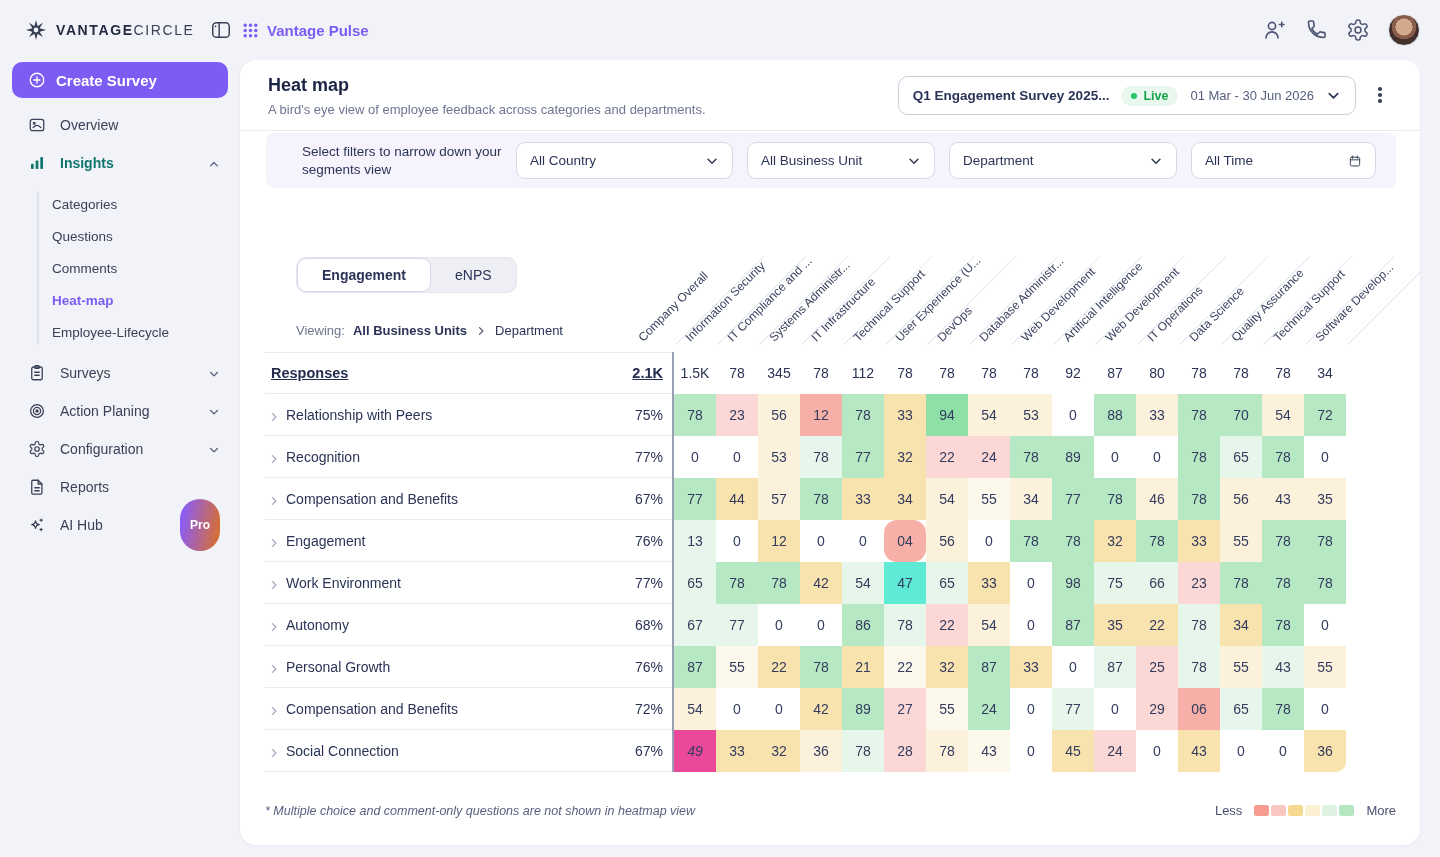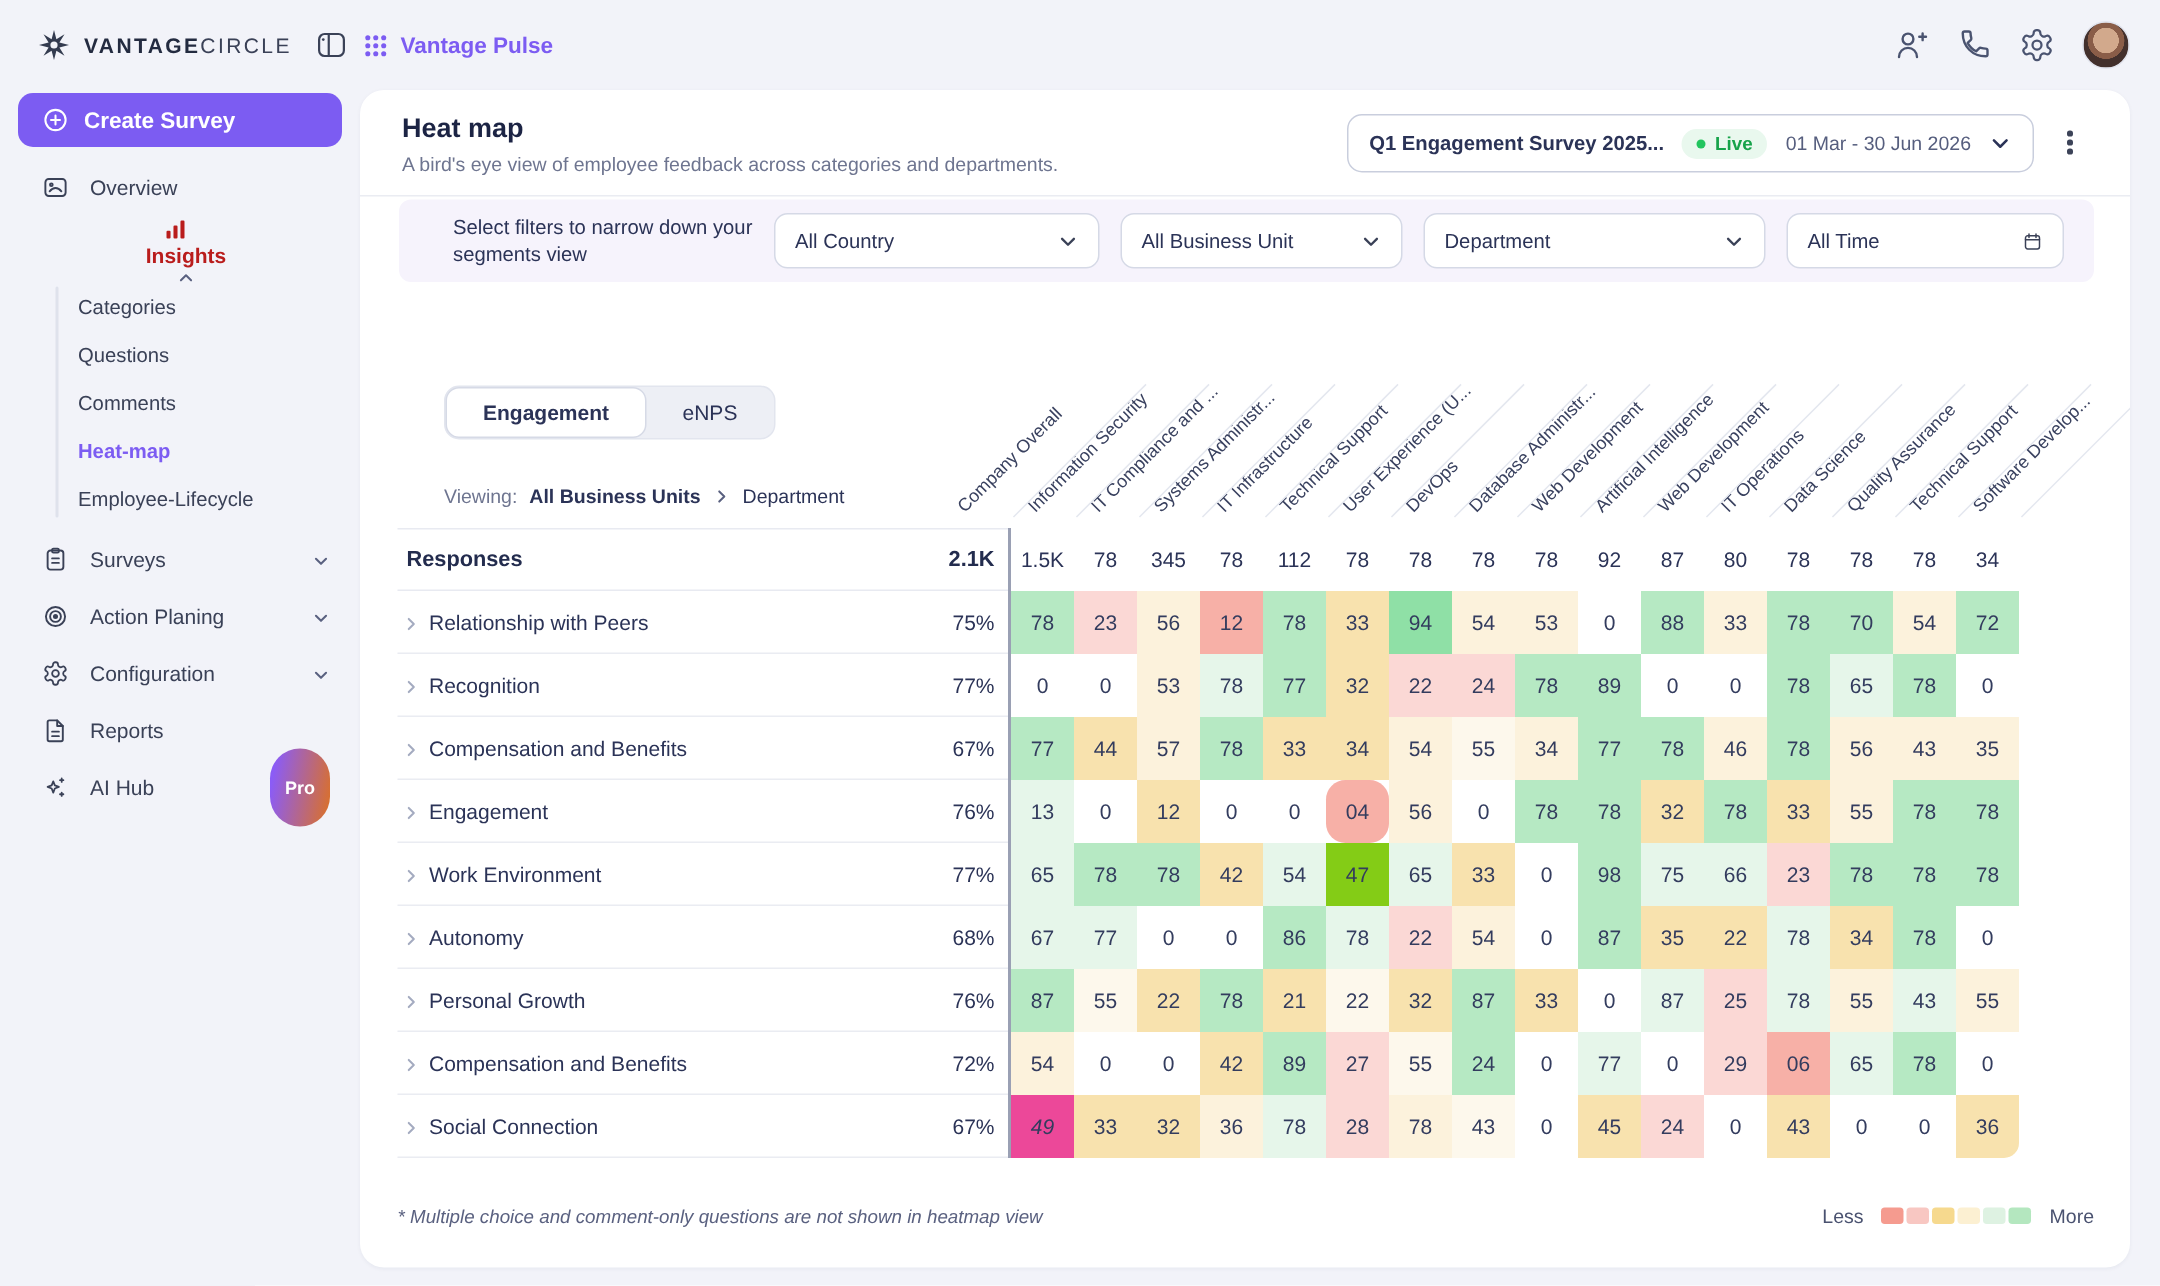--- a/index.html
+++ b/index.html
@@ -26,21 +26,21 @@
     background: radial-gradient(circle at 50% 40%, #d2a98c 0 36%, #8a5d48 37% 52%, #43302c 53% 100%); border:1px solid #e2e4ee; }
   
   .sidebar { position:absolute; left:0; top:60px; width:240px; height:797px; }
   .create-btn { position:absolute; left:12px; top:2px; width:216px; height:36px; background:#7c5cf2; border:none;
     border-radius:10px; color:#fff; font-family:inherit; font-size:15px; font-weight:600; display:flex; align-items:center; gap:10px;
     padding-left:16px; cursor:pointer; }
   .nav { position:absolute; left:0; top:46px; width:240px; }
   .nav-item { height:38px; display:flex; align-items:center; padding:0 20px 0 28px; font-size:14px; color:#3a4157; cursor:pointer; }
   .nav-item .nav-ic { width:18px; height:18px; margin-right:14px; flex:none; }
   .nav-item .nav-label { flex:1; }
-  .nav-item.active { color:#b91c1c; font-weight:600;flex-direction:column; }
+  .nav-item.active { color:#0f766e; font-weight:600; }
   .nav-item .chev { width:12px; height:12px; color:#5a6180; }
   .nav-sub-group { position:relative; margin:6px 0; }
   .nav-sub-group::before { content:''; position:absolute; left:37px; top:3px; bottom:3px; width:2px; background:#dfe2ec; border-radius:2px; }
   .nav-sub { height:32px; display:flex; align-items:center; padding-left:52px; font-size:13.5px; color:#3a4157; cursor:pointer; }
   .nav-sub.active { color:#7c5cf2; font-weight:600; }
   .pro-badge { margin-left:auto; font-size:12px; font-weight:600; color:#fff; border-radius:999px; padding:19px 10px;
     background:linear-gradient(100deg,#8b5cf6 10%,#d9702c 95%); }
   
   .card { position:absolute; left:240px; top:60px; width:1180px; height:785px; background:#fff; border-radius:16px;
     box-shadow:0 1px 3px rgba(25,35,80,.05); overflow:hidden; }
@@ -79,21 +79,21 @@
     transform:rotate(-45deg); transform-origin:0 100%; }
   .hm-headline { position:absolute; top:284px; width:125px; height:1px; background:#e4e7ef; transform:rotate(-45deg); transform-origin:0 100%; }
   
   .hline { position:absolute; left:25px; width:1080px; height:1px; background:#e8eaf1; }
   .vdivider { position:absolute; left:432px; top:292px; width:2px; height:420px; background:#9aa0b4; }
   .lrow { position:absolute; left:25px; width:407px; height:42px; display:flex; align-items:center; padding-right:9px; border-bottom:1px solid #eaecf2; cursor:pointer; }
   .lrow .r-chev { width:12px; height:12px; color:#a4abc0; margin:0 6px 0 3px; flex:none; }
   .lrow .r-label { font-size:14px; color:#2b3357; font-weight:500; }
   .lrow .r-value { margin-left:auto; font-size:14px; color:#2b3357; }
   .lrow.resp { padding-left:6px; }
-  .lrow.resp .r-label, .lrow.resp .r-value { font-weight:700; color:#232c4e; font-size:14.5px; }
+  .lrow.resp .r-label, .lrow.resp .r-value { font-weight:700; color:#232c4e; font-size:14.5px;text-decoration:underline; }
   .grid { position:absolute; left:434px; top:292px; width:672px; }
   .grow { display:flex; height:42px;justify-content:center; }
   .gcell { width:42px; height:42px; display:flex; align-items:center; justify-content:center; font-size:14px; color:#333c5e; cursor:pointer; }
   .grow.resp .gcell { font-size:14px; color:#2b3357; background:#fff; cursor:default; }
   
   .footrow { position:absolute; left:25px; right:24px; top:743px; display:flex; align-items:center; justify-content:space-between; }
   .footnote { font-size:12.5px; font-style:italic; color:#5a6180; }
   .legend { display:flex; align-items:center; gap:12px; }
   .legend-cap { font-size:13px; color:#4a5270; }
   .swatches { display:flex; gap:2px; }
@@ -497,21 +497,21 @@
         <div class="gcell" style="background: rgb(252, 242, 220);">55</div>
         <div class="gcell" style="background: rgb(182, 233, 195);">78</div>
         <div class="gcell" style="background: rgb(182, 233, 195);">78</div>
       </div>
       <div class="grow">
         <div class="gcell" style="background: rgb(230, 246, 234);">65</div>
         <div class="gcell" style="background: rgb(182, 233, 195);">78</div>
         <div class="gcell" style="background: rgb(182, 233, 195);">78</div>
         <div class="gcell" style="background: rgb(248, 226, 174);">42</div>
         <div class="gcell" style="background: rgb(230, 246, 234);">54</div>
-        <div class="gcell" style="background: #84cc16;">47</div>
+        <div class="gcell" style="background: #5eead4;">47</div>
         <div class="gcell" style="background: rgb(230, 246, 234);">65</div>
         <div class="gcell" style="background: rgb(248, 226, 174);">33</div>
         <div class="gcell" style="background: rgb(255, 255, 255);">0</div>
         <div class="gcell" style="background: rgb(182, 233, 195);">98</div>
         <div class="gcell" style="background: rgb(230, 246, 234);">75</div>
         <div class="gcell" style="background: rgb(230, 246, 234);">66</div>
         <div class="gcell" style="background: rgb(251, 216, 213);">23</div>
         <div class="gcell" style="background: rgb(182, 233, 195);">78</div>
         <div class="gcell" style="background: rgb(182, 233, 195);">78</div>
         <div class="gcell" style="background: rgb(182, 233, 195);">78</div>

